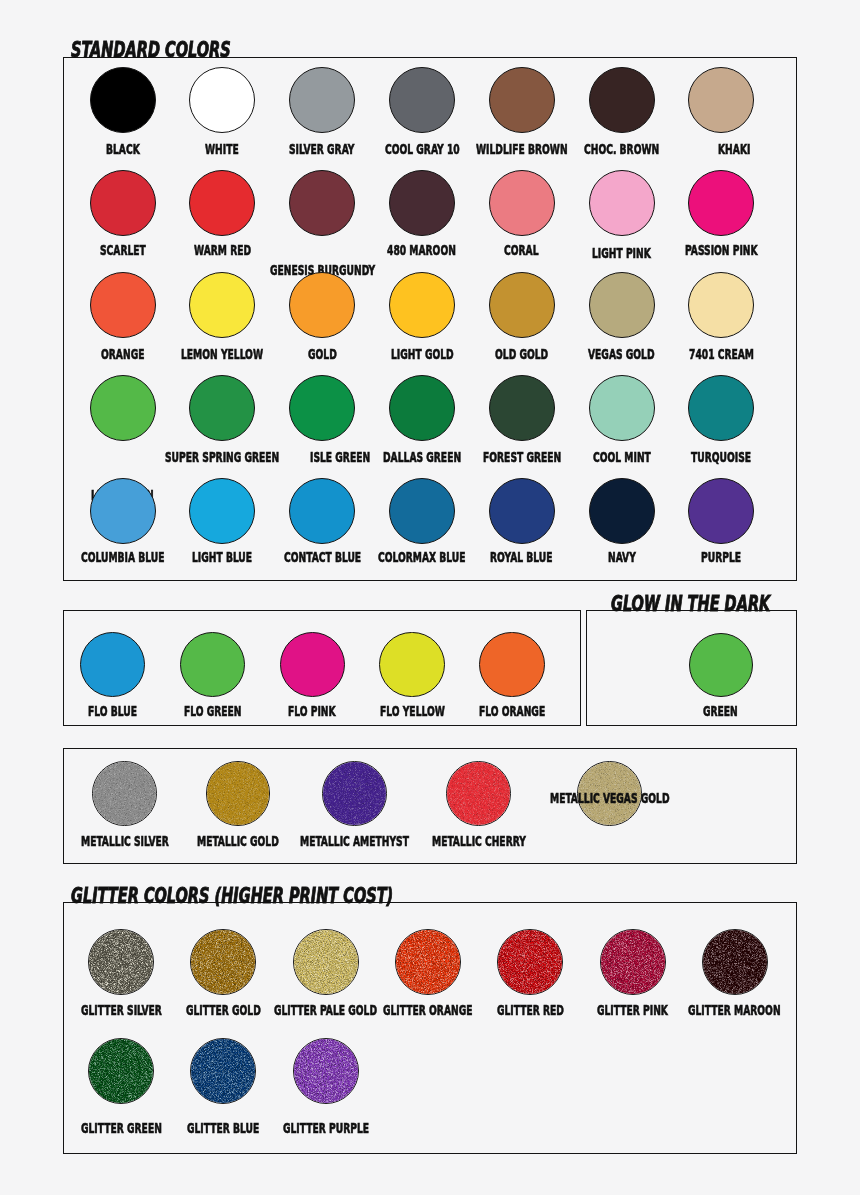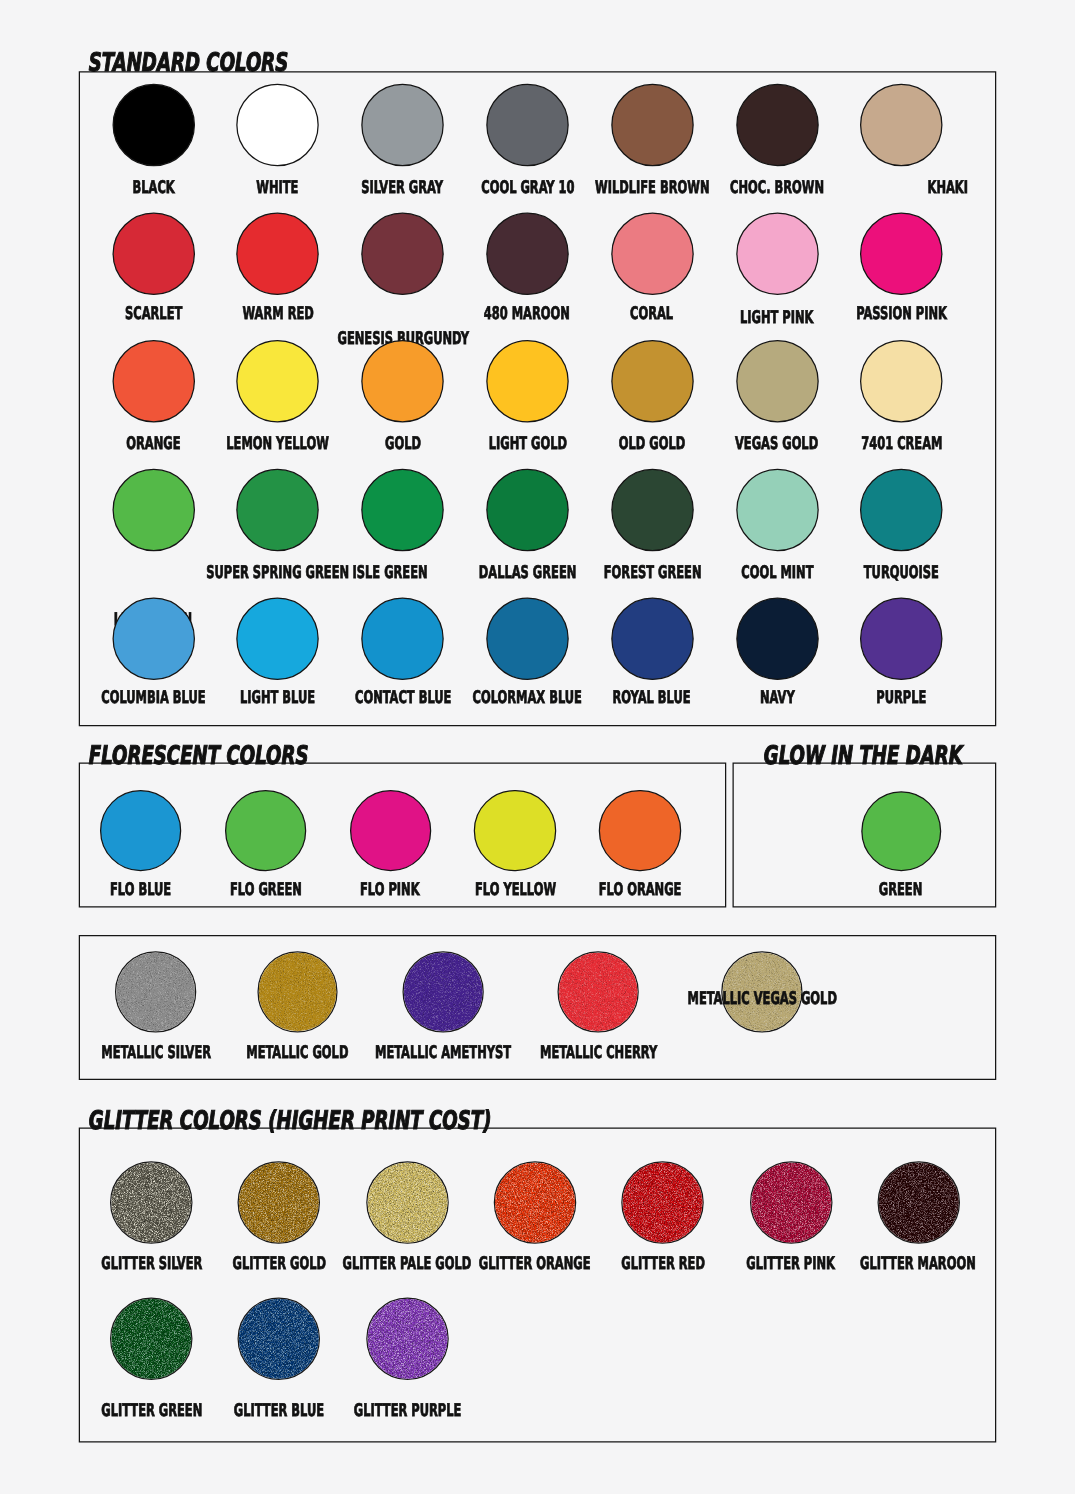--- a/index.html
+++ b/index.html
@@ -33,21 +33,21 @@
     <div class="lab" style="left: 205.437px; top: 141.8px;"><i>WHITE</i></div>
     <div class="dot flat" style="left: 289.1px; top: 67px; width: 66px; height: 66px; background: rgb(148, 154, 158);"></div>
     <div class="lab" style="left: 289.391px; top: 141.8px;"><i>SILVER GRAY</i></div>
     <div class="dot flat" style="left: 388.9px; top: 67px; width: 66px; height: 66px; background: rgb(97, 100, 106);"></div>
     <div class="lab" style="left: 384.573px; top: 141.8px;"><i>COOL GRAY 10</i></div>
     <div class="dot flat" style="left: 488.7px; top: 67px; width: 66px; height: 66px; background: rgb(133, 87, 64);"></div>
     <div class="lab" style="left: 475.904px; top: 141.8px;"><i>WILDLIFE BROWN</i></div>
     <div class="dot flat" style="left: 588.5px; top: 67px; width: 66px; height: 66px; background: rgb(55, 36, 35);"></div>
     <div class="lab" style="left: 583.883px; top: 141.8px;"><i>CHOC. BROWN</i></div>
     <div class="dot flat" style="left: 688.3px; top: 67px; width: 66px; height: 66px; background: rgb(198, 169, 141);"></div>
-    <div class="lab" style="left: 742px; top: 141.8px;"><i>KHAKI</i></div>
+    <div class="lab" style="left: 718px; top: 141.8px;"><i>KHAKI</i></div>
     <div class="dot flat" style="left: 89.5px; top: 170px; width: 66px; height: 66px; background: rgb(214, 41, 54);"></div>
     <div class="lab" style="left: 99.5679px; top: 242.8px;"><i>SCARLET</i></div>
     <div class="dot flat" style="left: 189.3px; top: 170px; width: 66px; height: 66px; background: rgb(229, 43, 47);"></div>
     <div class="lab" style="left: 193.76px; top: 242.8px;"><i>WARM RED</i></div>
     <div class="dot flat" style="left: 289.1px; top: 170px; width: 66px; height: 66px; background: rgb(116, 51, 60);"></div>
     <div class="lab" style="left: 269.508px; top: 242.8px; margin-top: 20px;"><i>GENESIS BURGUNDY</i></div>
     <div class="dot flat" style="left: 388.9px; top: 170px; width: 66px; height: 66px; background: rgb(71, 43, 51);"></div>
     <div class="lab" style="left: 387.462px; top: 242.8px;"><i>480 MAROON</i></div>
     <div class="dot flat" style="left: 488.7px; top: 170px; width: 66px; height: 66px; background: rgb(235, 123, 130);"></div>
     <div class="lab" style="left: 504.438px; top: 242.8px;"><i>CORAL</i></div>
@@ -67,21 +67,21 @@
     <div class="lab" style="left: 495.088px; top: 347px;"><i>OLD GOLD</i></div>
     <div class="dot flat" style="left: 588.5px; top: 271.5px; width: 66px; height: 66px; background: rgb(182, 170, 126);"></div>
     <div class="lab" style="left: 588.223px; top: 347px;"><i>VEGAS GOLD</i></div>
     <div class="dot flat" style="left: 688.3px; top: 271.5px; width: 66px; height: 66px; background: rgb(245, 223, 165);"></div>
     <div class="lab" style="left: 688.801px; top: 347px;"><i>7401 CREAM</i></div>
     <div class="dot flat" style="left: 89.5px; top: 375.3px; width: 66px; height: 66px; background: rgb(84, 185, 72);"></div>
     <div class="lab" style="left: 91.1846px; top: 449.9px; margin-top: 38px;"><i>LIME GREEN</i></div>
     <div class="dot flat" style="left: 189.3px; top: 375.3px; width: 66px; height: 66px; background: rgb(35, 146, 69);"></div>
     <div class="lab" style="left: 165.169px; top: 449.9px;"><i>SUPER SPRING GREEN</i></div>
     <div class="dot flat" style="left: 289.1px; top: 375.3px; width: 66px; height: 66px; background: rgb(12, 145, 70);"></div>
-    <div class="lab" style="left: 282px; top: 449.9px; text-align: center;"><i>ISLE GREEN</i></div>
+    <div class="lab" style="left: 310px; top: 449.9px; text-align: center;"><i>ISLE GREEN</i></div>
     <div class="dot flat" style="left: 388.9px; top: 375.3px; width: 66px; height: 66px; background: rgb(12, 123, 60);"></div>
     <div class="lab" style="left: 382.861px; top: 449.9px;"><i>DALLAS GREEN</i></div>
     <div class="dot flat" style="left: 488.7px; top: 375.3px; width: 66px; height: 66px; background: rgb(43, 70, 51);"></div>
     <div class="lab" style="left: 482.581px; top: 449.9px;"><i>FOREST GREEN</i></div>
     <div class="dot flat" style="left: 588.5px; top: 375.3px; width: 66px; height: 66px; background: rgb(149, 208, 184);"></div>
     <div class="lab" style="left: 592.59px; top: 449.9px;"><i>COOL MINT</i></div>
     <div class="dot flat" style="left: 688.3px; top: 375.3px; width: 66px; height: 66px; background: rgb(15, 129, 133);"></div>
     <div class="lab" style="left: 691.258px; top: 449.9px;"><i>TURQUOISE</i></div>
     <div class="dot flat" style="left: 89.5px; top: 477.8px; width: 66px; height: 66px; background: rgb(70, 159, 216);"></div>
     <div class="lab" style="left: 80.7822px; top: 550px;"><i>COLUMBIA BLUE</i></div>
@@ -91,21 +91,20 @@
     <div class="lab" style="left: 283.544px; top: 550px;"><i>CONTACT BLUE</i></div>
     <div class="dot flat" style="left: 388.9px; top: 477.8px; width: 66px; height: 66px; background: rgb(19, 107, 155);"></div>
     <div class="lab" style="left: 378.14px; top: 550px;"><i>COLORMAX BLUE</i></div>
     <div class="dot flat" style="left: 488.7px; top: 477.8px; width: 66px; height: 66px; background: rgb(34, 61, 128);"></div>
     <div class="lab" style="left: 490.464px; top: 550px;"><i>ROYAL BLUE</i></div>
     <div class="dot flat" style="left: 588.5px; top: 477.8px; width: 66px; height: 66px; background: rgb(11, 29, 53);"></div>
     <div class="lab" style="left: 607.588px; top: 550px;"><i>NAVY</i></div>
     <div class="dot flat" style="left: 688.3px; top: 477.8px; width: 66px; height: 66px; background: rgb(83, 49, 144);"></div>
     <div class="lab" style="left: 701.274px; top: 550px;"><i>PURPLE</i></div>
     <div class="panel" style="left: 63px; top: 610.3px; width: 518.1px; height: 115.3px;"></div>
-    <div class="ptitle" style="left: 71px; top: 592.7px;"><i>FLORESCENT COLORS</i></div>
     <div class="dot flat" style="left: 79.7px; top: 631.6px; width: 65.6px; height: 65.6px; background: rgb(27, 150, 210);"></div>
     <div class="lab" style="left: 88.0439px; top: 704.4px;"><i>FLO BLUE</i></div>
     <div class="dot flat" style="left: 179.6px; top: 631.6px; width: 65.6px; height: 65.6px; background: rgb(85, 185, 72);"></div>
     <div class="lab" style="left: 183.638px; top: 704.4px;"><i>FLO GREEN</i></div>
     <div class="dot flat" style="left: 279.5px; top: 631.6px; width: 65.6px; height: 65.6px; background: rgb(224, 18, 134);"></div>
     <div class="lab" style="left: 288.481px; top: 704.4px;"><i>FLO PINK</i></div>
     <div class="dot flat" style="left: 379.4px; top: 631.6px; width: 65.6px; height: 65.6px; background: rgb(221, 223, 38);"></div>
     <div class="lab" style="left: 379.764px; top: 704.4px;"><i>FLO YELLOW</i></div>
     <div class="dot flat" style="left: 479.3px; top: 631.6px; width: 65.6px; height: 65.6px; background: rgb(238, 101, 40);"></div>
     <div class="lab" style="left: 479.027px; top: 704.4px;"><i>FLO ORANGE</i></div>

